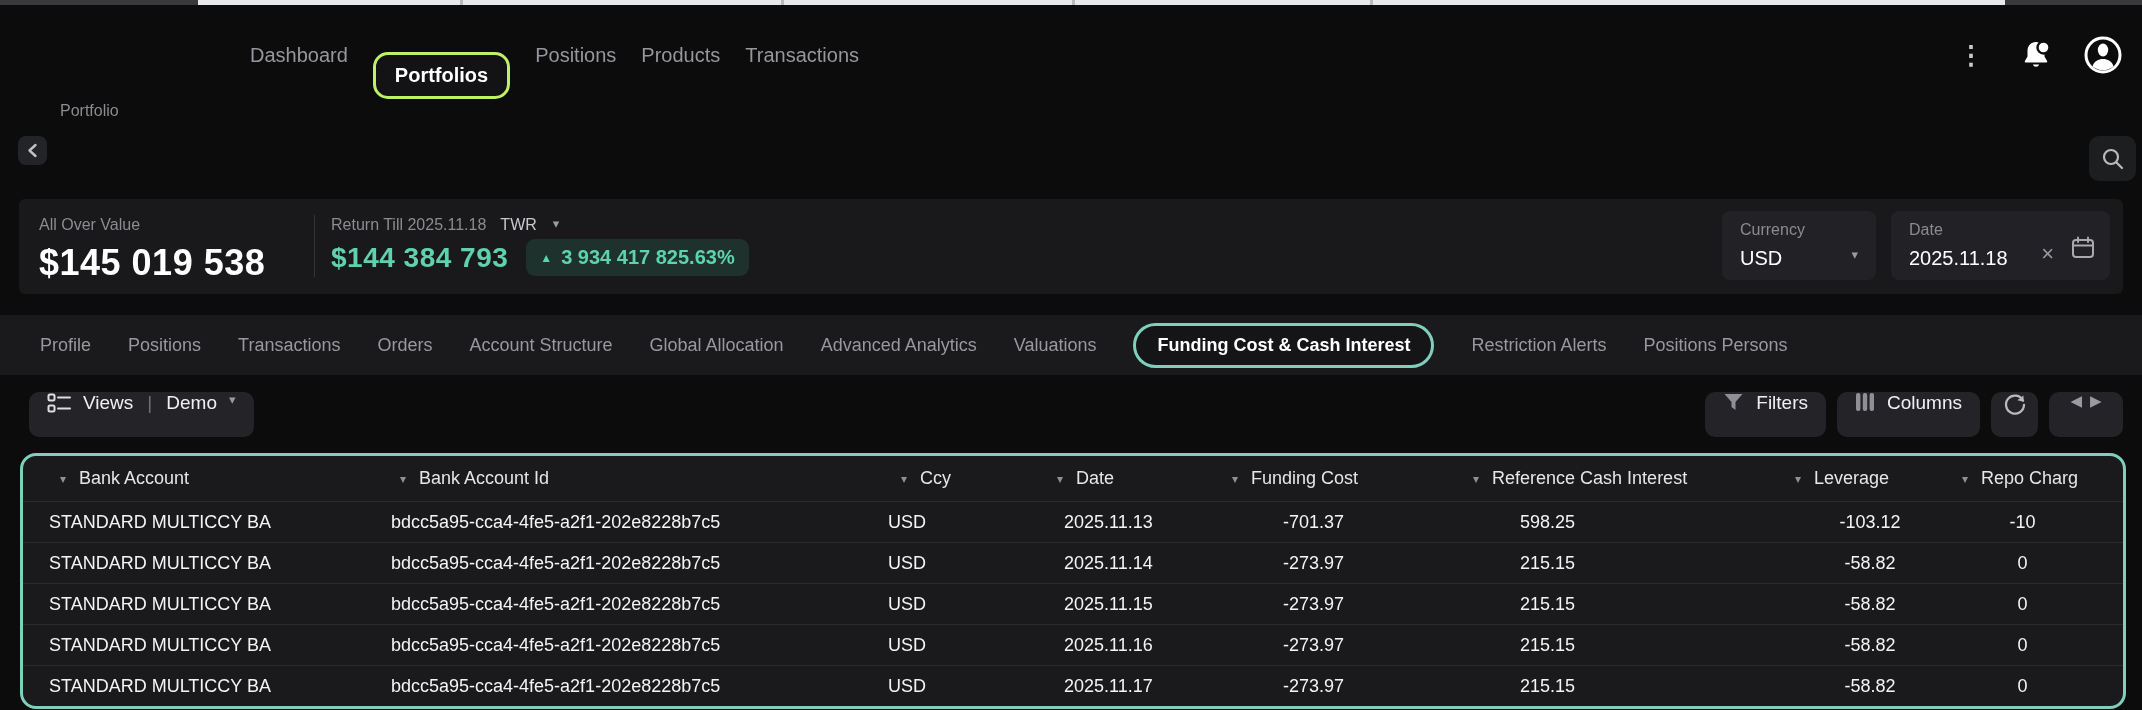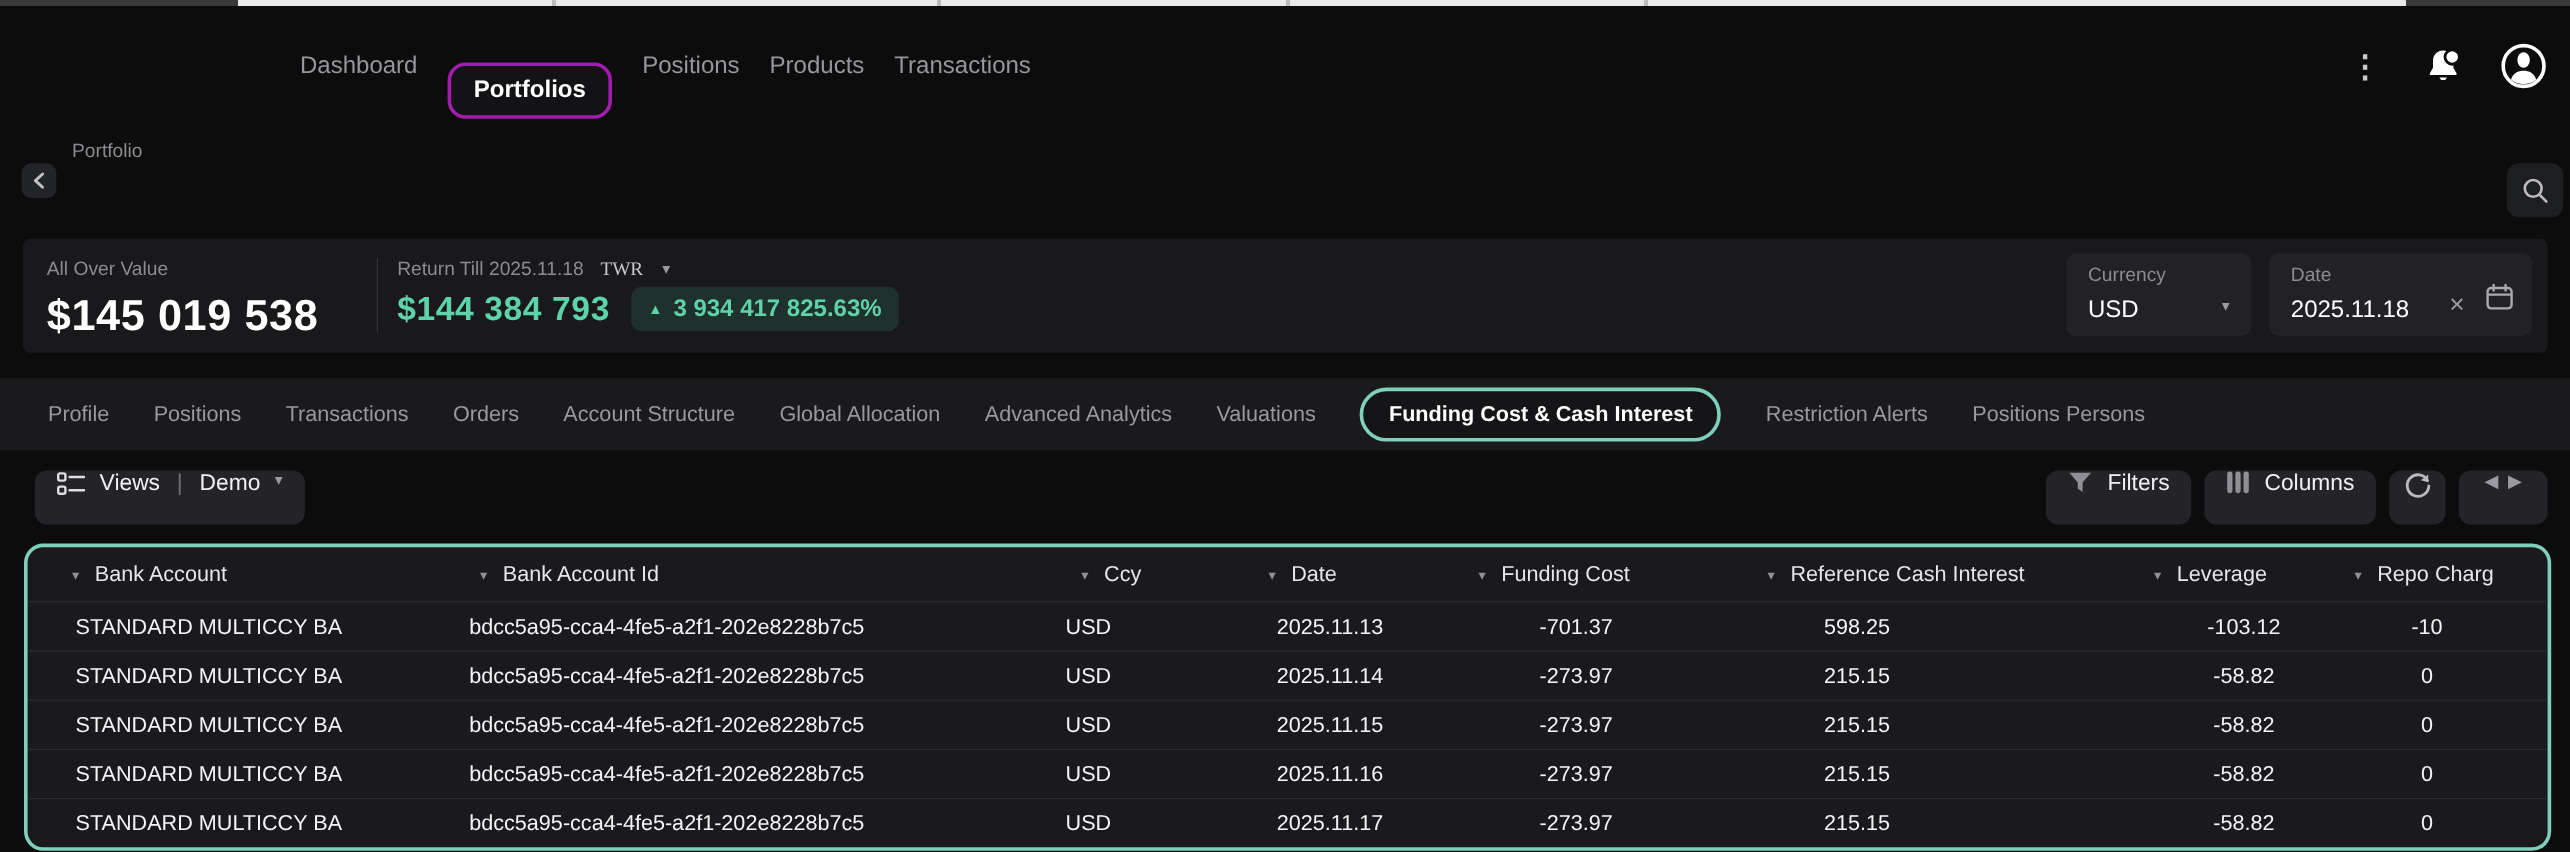--- a/index.html
+++ b/index.html
@@ -24,28 +24,28 @@
   .navbar { position:absolute; top:5px; left:0; right:0; height:100px; }
   .logo { position:absolute; left:16px; top:10px; width:120px; height:80px; }
   .logo svg { position:absolute; left:0; top:0; }
   .logo .wordmark {
     position:absolute; left:28px; top:18px; color:#fff; font-weight:bold;
     font-size:20px; line-height:21px; letter-spacing:.5px;
   }
   .mainnav { position:absolute; left:250px; top:0; height:100px; display:flex; align-items:center; gap:25px; }
   .navitem { color:#96969c; font-size:20px; cursor:pointer; }
   .navitem.active {
-    color:#fff; font-weight:bold; border:3px solid #a21caf; border-radius:15px;
+    color:#fff; font-weight:bold; border:3px solid #bef264; border-radius:15px;
     padding:9px 19px; background:#131315;margin-top:40px;
   }
   .nav-right { position:absolute; right:18px; top:0; height:100px; display:flex; align-items:center; gap:26px; }
   .kebab { color:#c9c9cd; font-size:26px; font-weight:bold; line-height:1; padding:0 6px; cursor:pointer; }
 
   
-  .crumb-label { position:absolute; left:60px; top:118px; color:#8b8b90; font-size:16px; }
+  .crumb-label { position:absolute; left:60px; top:102px; color:#8b8b90; font-size:16px; }
   .back-btn {
     position:absolute; left:18px; top:136px; width:29px; height:29px;
     background:#232427; border-radius:8px; display:flex; align-items:center; justify-content:center; cursor:pointer;
   }
   .search-btn {
     position:absolute; left:2089px; top:136px; width:47px; height:45px;
     background:#1d1e20; border-radius:10px; display:flex; align-items:center; justify-content:center; cursor:pointer;
   }
 
   
@@ -53,21 +53,21 @@
     position:absolute; left:19px; top:199px; width:2104px; height:95px;
     background:#19191c; border-radius:6px;
   }
   .sum-block1 { position:absolute; left:20px; top:17px; }
   .sum-label { color:#8b8b90; font-size:16px; }
   .sum-value { color:#fff; font-size:36px; font-weight:bold; letter-spacing:.5px; margin-top:8px; }
   .sum-divider { position:absolute; left:295px; top:16px; width:1px; height:62px; background:#333338; }
   .sum-block2 { position:absolute; left:312px; top:17px; }
   .ret-labelrow { display:flex; align-items:center; gap:14px; }
   .ret-label { color:#8b8b90; font-size:16px; }
-  .ret-mode { color:#c7c7cc; font-size:16px; display:flex; align-items:flex-start; gap:16px; cursor:pointer;font-family:Liberation Serif, serif; }
+  .ret-mode { color:#c7c7cc; font-size:16px; display:flex; align-items:flex-start; gap:16px; cursor:pointer; }
   .caret { color:#9a9aa0; font-size:13px; }
   .ret-valuerow { display:flex; align-items:center; gap:18px; margin-top:5px; }
   .ret-value { color:#5ed3ab; font-size:28px; font-weight:bold; letter-spacing:.5px; }
   .ret-badge {
     background:#1f312c; border-radius:9px; padding:7px 14px;
     color:#5ed3ab; font-size:20px; font-weight:bold; display:flex; align-items:center; gap:9px;
   }
   .ret-badge .up { font-size:12px; }
   .sum-field {
     position:absolute; top:12px; height:69px; background:#222226; border-radius:8px; cursor:pointer;
@@ -107,21 +107,21 @@
   .table-card {
     position:absolute; left:20px; top:453px; width:2106px; height:256px;
     border:3px solid #7fcfbd; border-radius:16px; background:#1a1a1c; overflow:hidden;
   }
   .grid-row { display:grid; grid-template-columns:362px 490px 165px 185px 237px 326px 164px 1fr; align-items:center; }
   .thead { height:45px; }
   .hc { display:flex; align-items:center; gap:13px; color:#e6e6e9; font-size:18px; white-space:nowrap; overflow:hidden; }
   .hc .caret { font-size:12px; color:#8f8f95; cursor:pointer; }
   .trow { height:41px; border-top:1px solid #2b2b2e; cursor:pointer; }
   .tcell { color:#f4f4f6; font-size:18px; white-space:nowrap; overflow:hidden; display:flex; align-items:center; }
-  .hc.c0{padding-left:37px}.tcell.c0{padding-left:40px}
+  .hc.c0{padding-left:37px}.tcell.c0{padding-left:26px}
   .hc.c1{padding-left:15px}.tcell.c1{padding-left:6px}
   .hc.c2{padding-left:26px}.tcell.c2{padding-left:13px}
   .hc.c3{padding-left:17px}.tcell.c3{padding-left:24px}
   .hc.c4{padding-left:7px}.tcell.c4{padding-left:58px}
   .hc.c5{padding-left:11px}.tcell.c5{padding-left:58px}
   .hc.c6{padding-left:7px}.tcell.c6{justify-content:center}
   .hc.c7{padding-left:10px}.tcell.c7{justify-content:center;padding-right:30px}
 </style>
 </head>
 <body>

